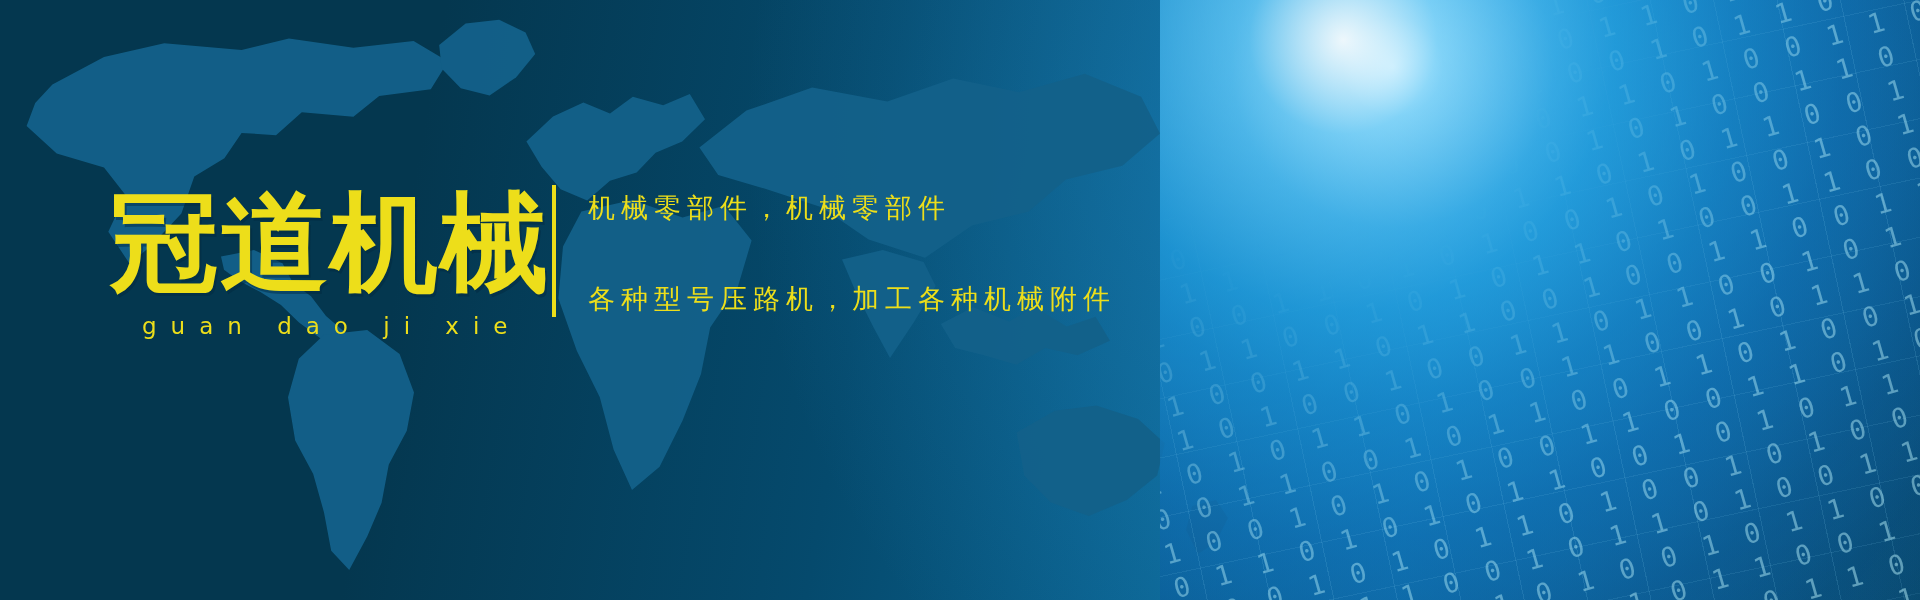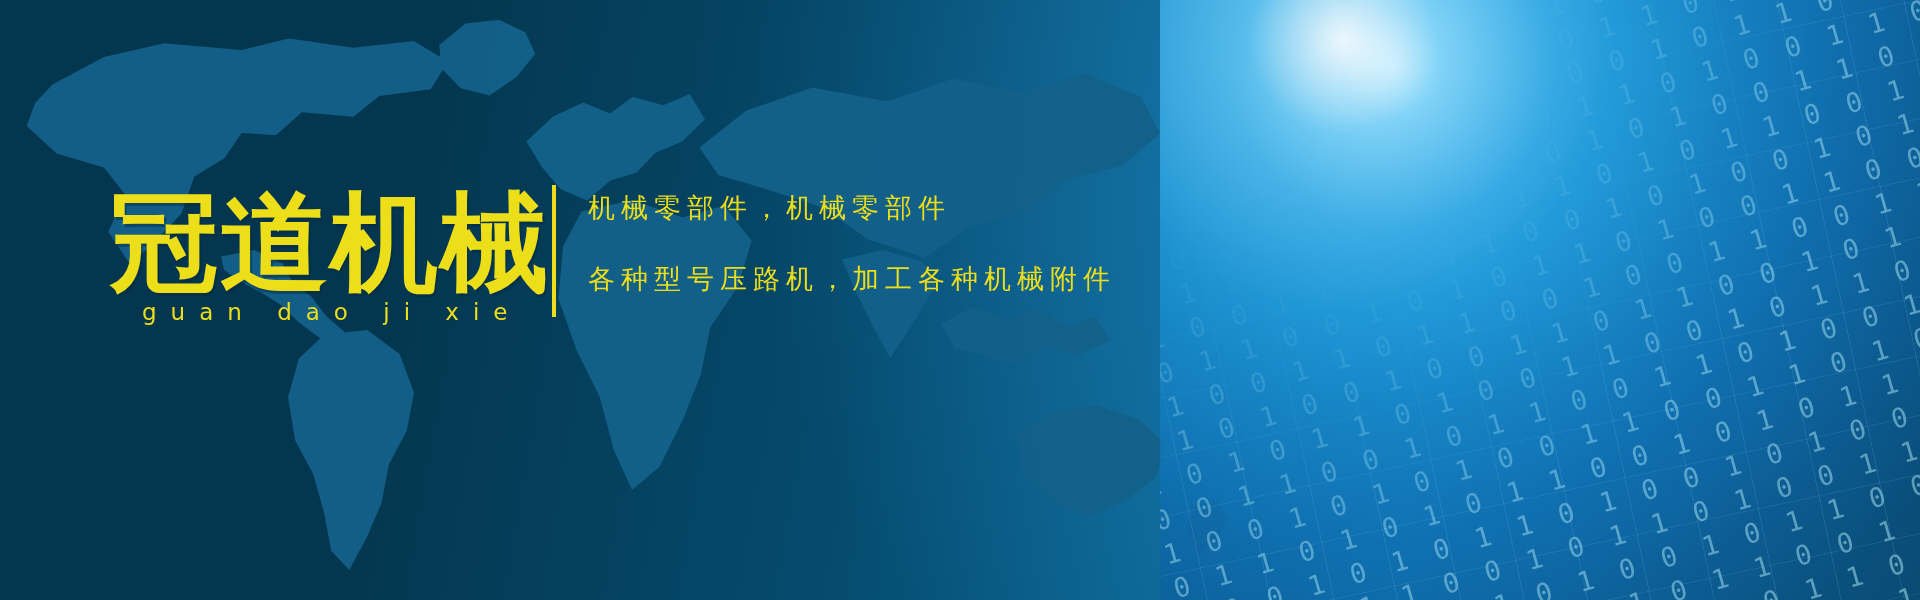--- a/index.html
+++ b/index.html
@@ -132,20 +132,21 @@
     font-weight:bold;
     letter-spacing:2px;
     line-height:1.05;
     white-space:nowrap;
     text-shadow:2px 3px 0 rgba(3,40,62,.45);
   }
   .logo-py{
     color:#edde1a;
     font-size:23px;
     letter-spacing:14px;
+    margin-top:14px;
     padding-left:32px;
     white-space:nowrap;
     font-weight:400;
   }
 
   .divider{
     position:absolute;
     left:552px; top:185px;
     width:4px; height:132px;
     background:#edde1a;
@@ -156,21 +157,21 @@
     width:620px;
   }
   .tagline{
     color:#edde1a;
     font-size:27px;
     letter-spacing:6px;
     line-height:1;
     white-space:nowrap;
     font-weight:400;
   }
-  .tagline + .tagline{ margin-top:44px; }
+  .tagline + .tagline{ margin-top:64px; }
 </style>
 </head>
 <body>
 
 <div class="banner">
 
   <div class="bg-base"></div>
 
   <div class="map">
     <div class="land c-namerica"></div>

